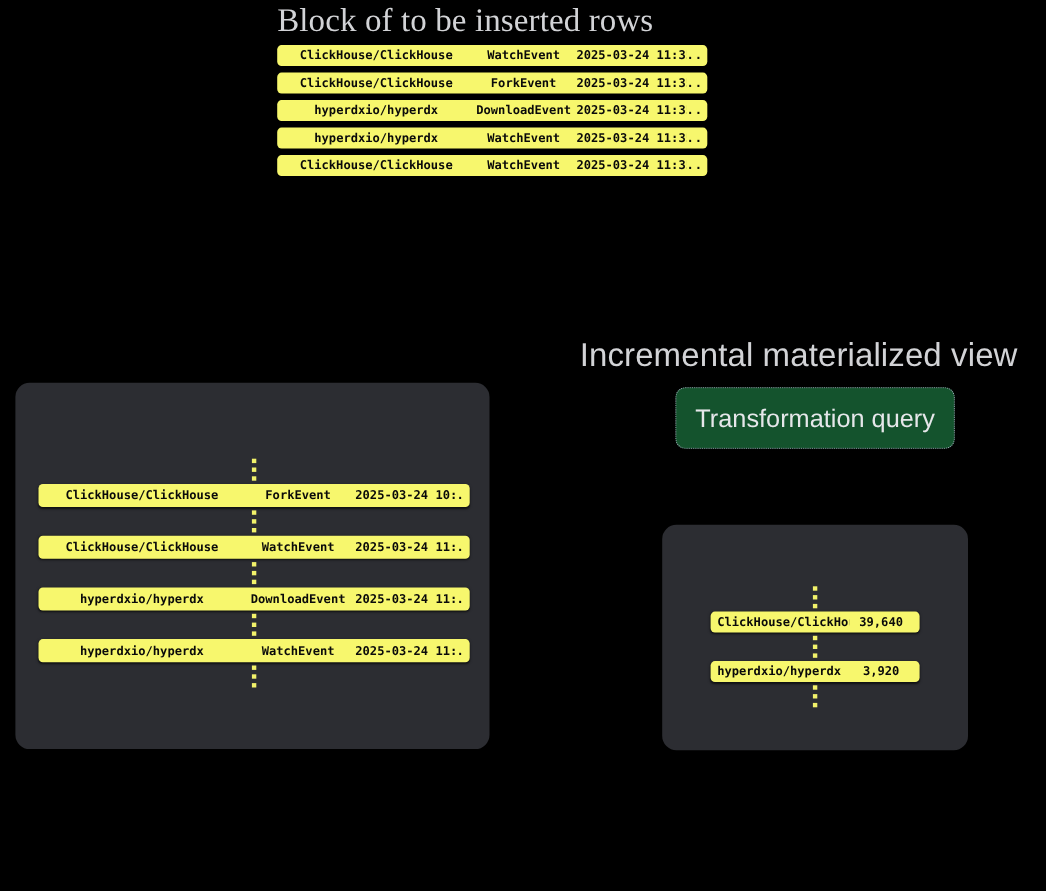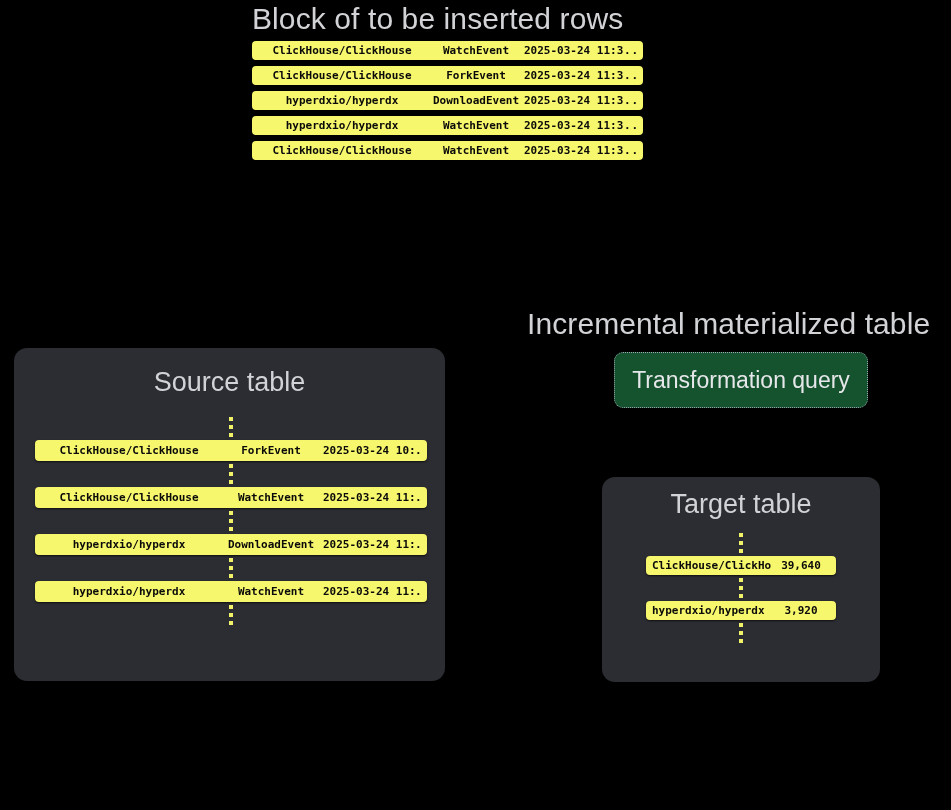--- a/index.html
+++ b/index.html
@@ -173,21 +173,21 @@
     font-size: 11px;
     padding: 0 6px;
   }
   #target-rows .c-repo  { flex: 1; text-align: left; }
   #target-rows .c-count { width: 58px; text-align: center; }
   #target-rows .vdots   { height: 26px; }
 </style>
 </head>
 <body>
 
-<div class="heading" id="insert-title" style="left:252px; top:2px; font-size:30px;">Block of to be inserted rows</div>
+<div class="heading" id="insert-title" style="left:252px; top:2px; font-size:30px;font-family:Liberation Serif, serif;">Block of to be inserted rows</div>
 
 <div id="insert-block">
     <div class="row">
       <div class="cell c-repo">ClickHouse/ClickHouse</div>
       <div class="cell c-event">WatchEvent</div>
       <div class="cell c-time">2025-03-24 11:35:40</div>
       <div class="cell c-more">...</div>
     </div>
     <div class="row">
       <div class="cell c-repo">ClickHouse/ClickHouse</div>
@@ -209,21 +209,20 @@
     </div>
     <div class="row">
       <div class="cell c-repo">ClickHouse/ClickHouse</div>
       <div class="cell c-event">WatchEvent</div>
       <div class="cell c-time">2025-03-24 11:35:54</div>
       <div class="cell c-more">...</div>
     </div>
   </div>
 
 <div class="panel" id="source-panel">
-  <div id="source-title">Source table</div>
   <div id="source-rows">
       <div class="vdots">
         <i></i>
         <i></i>
         <i></i>
       </div>
       <div class="row">
         <div class="cell c-repo">ClickHouse/ClickHouse</div>
         <div class="cell c-event">ForkEvent</div>
         <div class="cell c-time">2025-03-24 10:25:00</div>
@@ -263,28 +262,27 @@
         <div class="cell c-more">...</div>
       </div>
       <div class="vdots">
         <i></i>
         <i></i>
         <i></i>
       </div>
     </div>
 </div>
 
-<div class="heading" id="mv-heading">Incremental materialized table</div>
+<div class="heading" id="mv-heading">Incremental materialized view</div>
 
 <div id="transformation-query">
   <span>Transformation query</span>
 </div>
 
 <div class="panel" id="target-panel">
-  <div id="target-title">Target table</div>
   <div id="target-rows">
       <div class="vdots">
         <i></i>
         <i></i>
         <i></i>
       </div>
       <div class="row">
         <div class="cell c-repo">ClickHouse/ClickHouse</div>
         <div class="cell c-count">39,640</div>
       </div>

